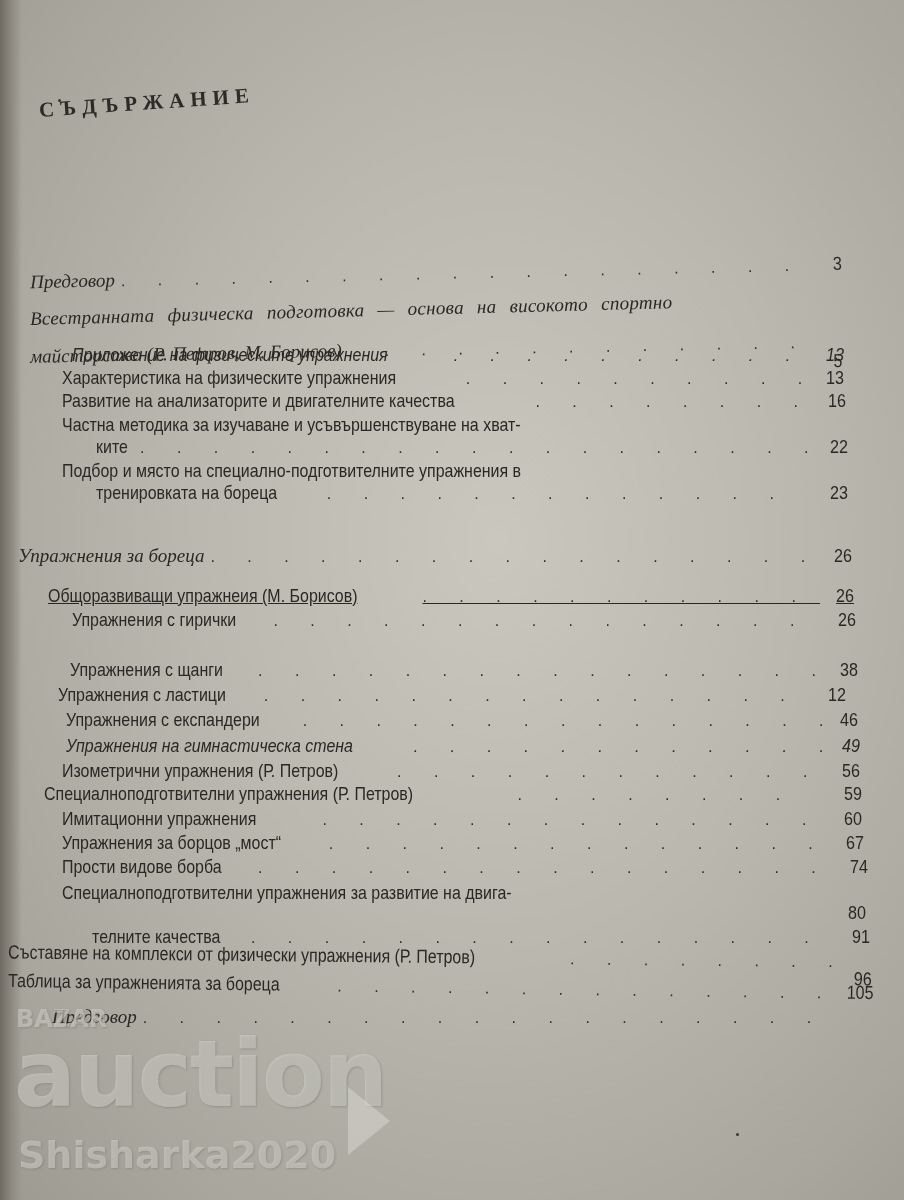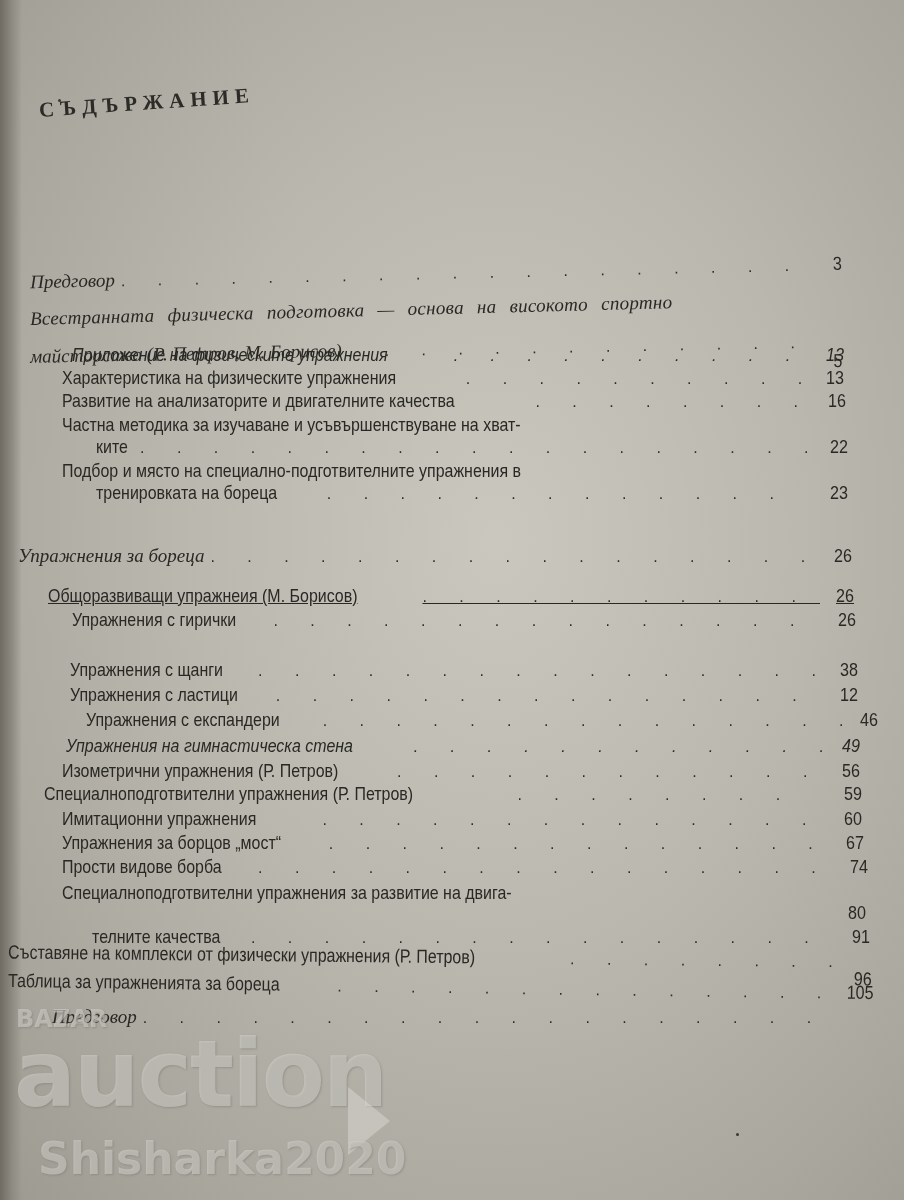--- a/index.html
+++ b/index.html
@@ -50,21 +50,21 @@
   .cont .label { transform: scaleX(0.84); transform-origin: left center; display: inline-block; }
   .cont.ital .label { font-family: "Liberation Serif", serif; font-style: italic; transform: none; }
   .watermark {
     position: absolute; left: 10px; top: 1015px; color: rgba(215,213,205,0.55);
     font-family: "DejaVu Sans", sans-serif; font-weight: bold;
     text-shadow: 1px 1px 2px rgba(120,118,110,0.45);
     pointer-events: none;
   }
   .wm-top { font-size: 24px; position: absolute; left: 6px; top: -10px; }
   .wm-main { font-size: 92px; position: absolute; left: 4px; top: 6px; letter-spacing: -2px; }
-  .wm-user { font-size: 44px; position: absolute; left: 28px; top: 118px; }
+  .wm-user { font-size: 38px; position: absolute; left: 8px; top: 118px; }
   .wm-play {
     position: absolute; left: 338px; top: 72px; width: 0; height: 0;
     border-top: 34px solid transparent; border-bottom: 34px solid transparent;
     border-left: 42px solid rgba(215,213,205,0.55);
   }
   .speck { position: absolute; width: 3px; height: 3px; border-radius: 50%; background: #3a3832; }
 </style>
 </head>
 <body>
 
@@ -138,26 +138,26 @@
     <div class="row" style="left:72px; top:609px; width:784px;">
       <span class="label">Упражнения с гирички</span>
       <span class="dots"></span>
       <span class="pg">26</span>
     </div>
     <div class="row" style="left:70px; top:659px; width:788px;">
       <span class="label">Упражнения с щанги</span>
       <span class="dots"></span>
       <span class="pg">38</span>
     </div>
-    <div class="row" style="left:70px; top:684px; width:788px;justify-content:center;">
+    <div class="row" style="left:58px; top:684px; width:788px;justify-content:center;">
       <span class="label">Упражнения с ластици</span>
       <span class="dots"></span>
       <span class="pg">12</span>
     </div>
-    <div class="row" style="left:66px; top:709px; width:792px;margin-left:20px;">
+    <div class="row" style="left:66px; top:709px; width:792px;">
       <span class="label">Упражнения с експандери</span>
       <span class="dots"></span>
       <span class="pg">46</span>
     </div>
     <div class="row" style="left:66px; top:735px; width:794px;font-style:italic;">
       <span class="label">Упражнения на гимнастическа стена</span>
       <span class="dots"></span>
       <span class="pg">49</span>
     </div>
     <div class="row" style="left:62px; top:760px; width:798px;">

